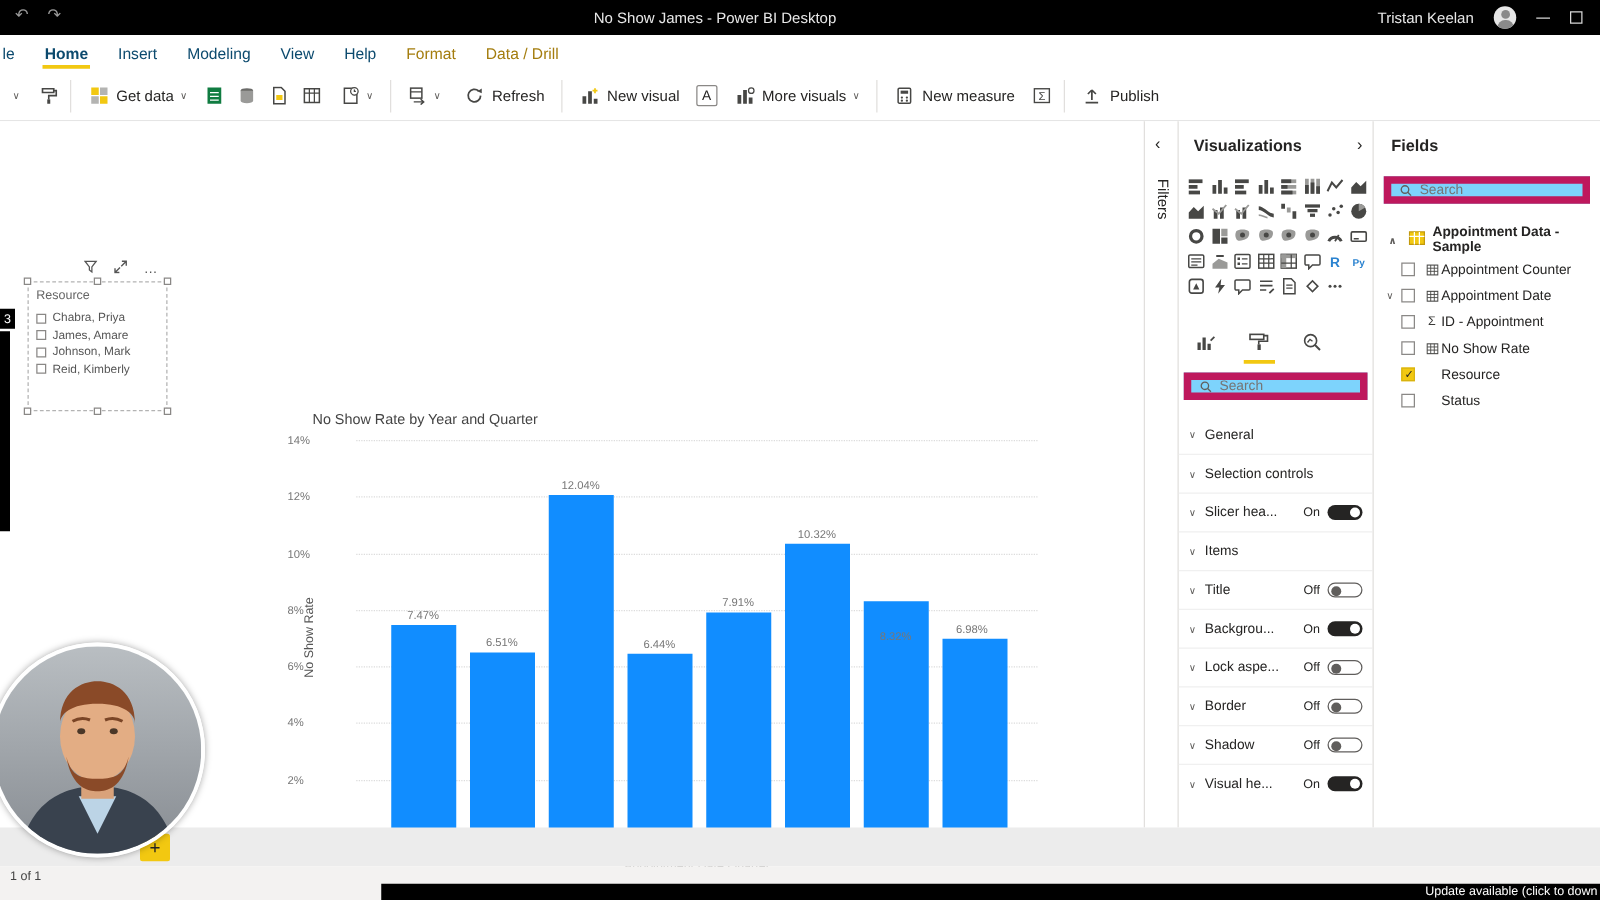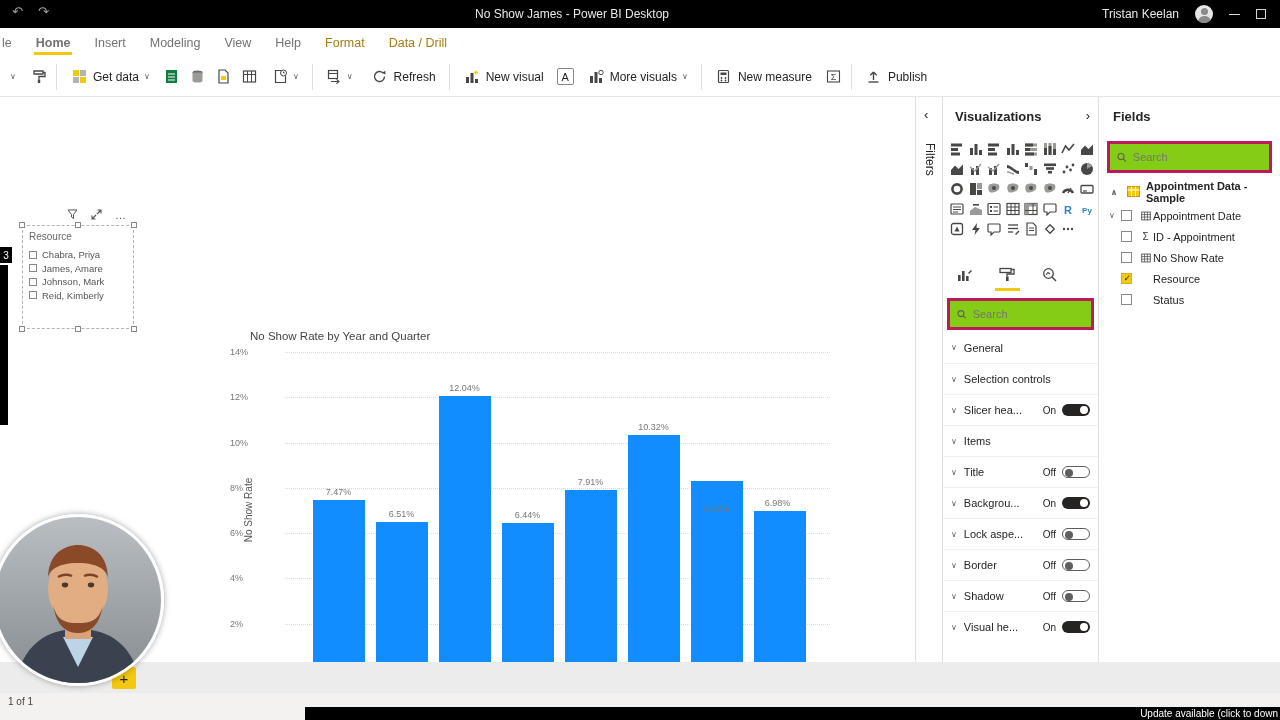--- a/index.html
+++ b/index.html
@@ -13,21 +13,21 @@
   .tb-right{position:absolute;right:14px;top:0;height:28px;display:flex;align-items:center;gap:16px}
   .tb-user{font-size:12px;color:#e8e8e8}
   .tb-avatar{width:18px;height:18px;border-radius:50%;background:#e6e6e6;position:relative;overflow:hidden}
   .tb-avatar::before{content:"";position:absolute;left:5.5px;top:3px;width:7px;height:7px;border-radius:50%;background:#8a8a8a}
   .tb-avatar::after{content:"";position:absolute;left:2.5px;top:10.5px;width:13px;height:8px;border-radius:6px 6px 0 0;background:#8a8a8a}
   .tb-min{width:11px;height:1px;background:#d6d6d6}
   .tb-restore{width:10px;height:10px;border:1px solid #d6d6d6}
 
   
   .ribbon-tabs{position:absolute;left:0;top:28px;width:1280px;height:29px;background:#fff;display:flex;align-items:stretch;padding-left:0}
-  .rtab{display:flex;align-items:center;padding:0 12px;font-size:12.5px;color:#737373;position:relative;cursor:default}
+  .rtab{display:flex;align-items:center;padding:0 12px;font-size:12.5px;color:#0c4a6e;position:relative;cursor:default}
   .rtab.selected{font-weight:bold}
   .rtab.selected::after{content:"";position:absolute;left:10px;right:10px;bottom:2px;height:3px;background:#F2C811}
   .rtab.contextual{color:#A47D0E}
   .rtab.clipped{padding-left:2px}
 
   
   .ribbon{position:absolute;left:0;top:57px;width:1280px;height:40px;background:#fff;border-bottom:1px solid #e5e5e5;
           display:flex;align-items:center;padding:0 4px;gap:8px}
   .rbtn{display:flex;align-items:center;gap:5px;font-size:12px;color:#252423;padding:3px 5px;border-radius:2px;white-space:nowrap}
   .ricon{width:18px;height:18px;display:flex;align-items:center;justify-content:center;flex:0 0 auto}
@@ -65,21 +65,21 @@
 
   
   .viz-panel{position:absolute;left:942px;top:97px;width:156px;height:565px;background:#fff;border-left:1px solid #e1dfdd}
   .panel-title{position:absolute;left:12px;top:12px;font-size:13px;font-weight:bold;color:#252423}
   .panel-collapse{position:absolute;right:8px;top:11px;font-size:13px;color:#252423}
   .viz-grid{position:absolute;left:5px;top:42px;width:150px;display:flex;flex-wrap:wrap}
   .viz-icon{width:18.5px;height:20px;display:flex;align-items:center;justify-content:center}
   .pane-tabs{position:absolute;left:14px;top:168px;display:flex;gap:26px;align-items:flex-end;height:26px}
   .pane-tab{position:relative;padding-bottom:5px}
   .pane-tab.selected::after{content:"";position:absolute;left:-4px;right:-4px;bottom:0;height:3px;background:#F2C811}
-  .searchbox{display:flex;align-items:center;gap:6px;border:3px solid #be185d;background:#84cc16;height:32px;padding:0 7px}
+  .searchbox{display:flex;align-items:center;gap:6px;border:6px solid #be185d;background:#7dd3fc;height:22px;padding:0 7px}
   .searchbox input{border:none;outline:none;font-size:11px;width:100%;font-family:inherit;color:#252423;background:transparent}
   .viz-search{position:absolute;left:4px;right:4px;top:201px}
   .fmt-sections{position:absolute;left:0;right:0;top:235px}
   .fmt-row{height:31px;display:flex;align-items:center;padding:0 8px;border-top:1px solid #f0f0f0;font-size:11px;color:#252423}
   .fmt-row:first-child{border-top:none}
   .fmt-chev{font-size:8px;color:#605e5c;margin-right:7px}
   .fmt-label{flex:1;white-space:nowrap;overflow:hidden}
   .fmt-state{font-size:10px;color:#252423;margin-right:6px}
   .toggle{width:28px;height:12px;border-radius:6px;position:relative;flex:0 0 auto}
   .toggle.on{background:#252423}
@@ -752,20 +752,34 @@
           <rect x="0.5" y="1.5" width="12" height="10" fill="#F2C811" stroke="#c2990d"></rect>
           <line x1="0.5" y1="5" x2="12.5" y2="5" stroke="#fff"></line>
           <line x1="4.5" y1="1.5" x2="4.5" y2="11.5" stroke="#fff"></line>
           <line x1="8.5" y1="1.5" x2="8.5" y2="11.5" stroke="#fff"></line>
         </svg>
     </span>
     <span>Appointment Data - Sample</span>
   </div>
   <div class="fields-list" id="fields-list">
       <div class="frow">
+        <span class="fchev"></span>
+        <span class="fcb"></span>
+        <span class="ficon">
+          <svg width="10" height="10" viewBox="0 0 14 14">
+            <rect x="1" y="1.5" width="12" height="11" fill="none" stroke="#474745" stroke-width="1.2"></rect>
+            <line x1="1" y1="5" x2="13" y2="5" stroke="#474745"></line>
+            <line x1="1" y1="8.5" x2="13" y2="8.5" stroke="#474745"></line>
+            <line x1="5" y1="1.5" x2="5" y2="12.5" stroke="#474745"></line>
+            <line x1="9" y1="1.5" x2="9" y2="12.5" stroke="#474745"></line>
+          </svg>
+        </span>
+        <span>Appointment Counter</span>
+      </div>
+      <div class="frow">
         <span class="fchev">∨</span>
         <span class="fcb"></span>
         <span class="ficon">
           <svg width="10" height="10" viewBox="0 0 14 14">
             <rect x="1" y="1.5" width="12" height="11" fill="none" stroke="#474745" stroke-width="1.2"></rect>
             <line x1="1" y1="5" x2="13" y2="5" stroke="#474745"></line>
             <line x1="1" y1="8.5" x2="13" y2="8.5" stroke="#474745"></line>
             <line x1="5" y1="1.5" x2="5" y2="12.5" stroke="#474745"></line>
             <line x1="9" y1="1.5" x2="9" y2="12.5" stroke="#474745"></line>
           </svg>

